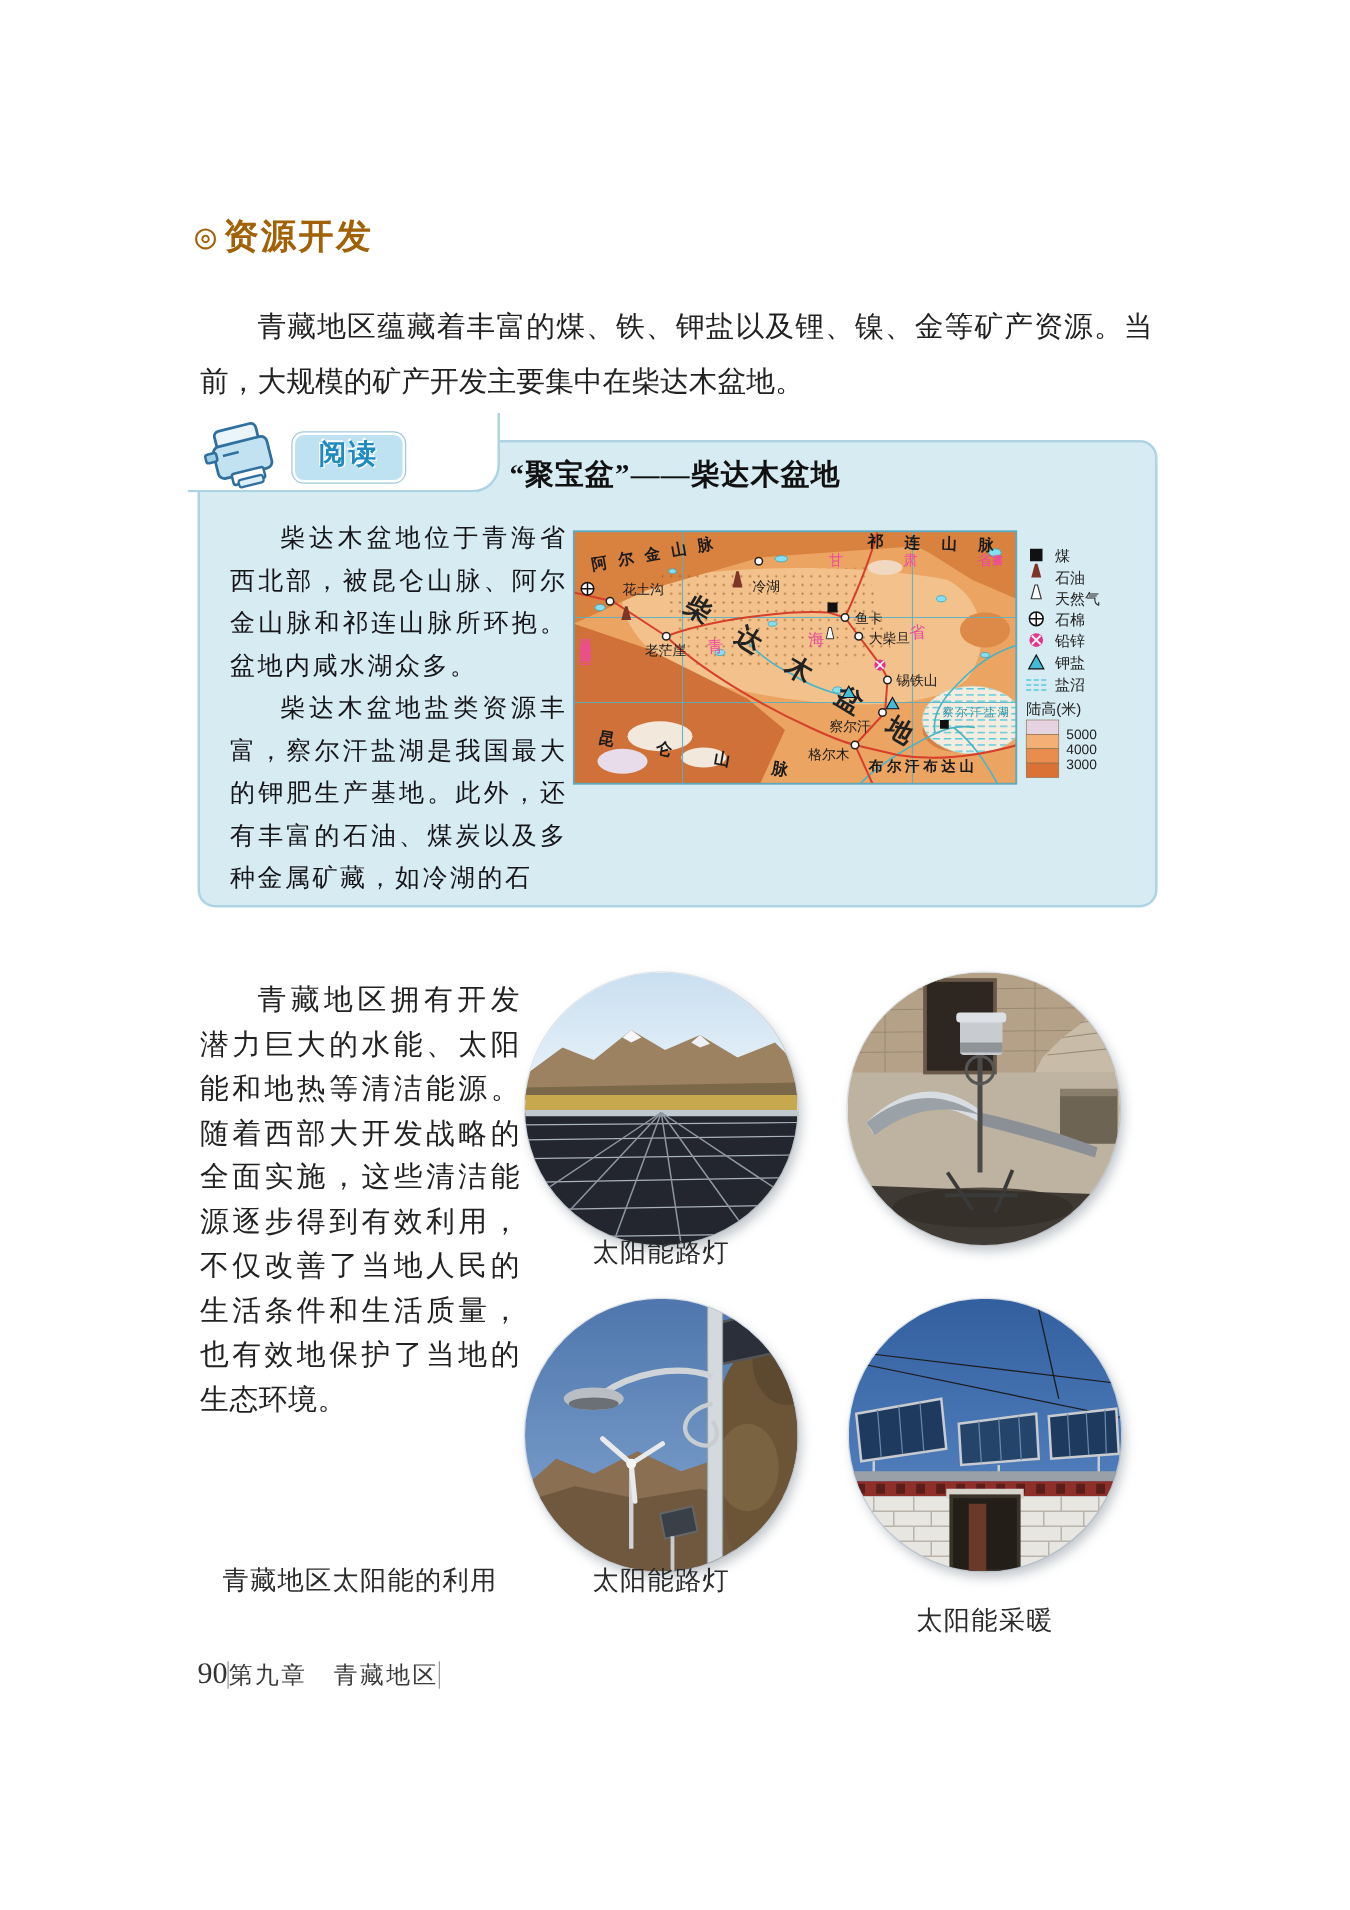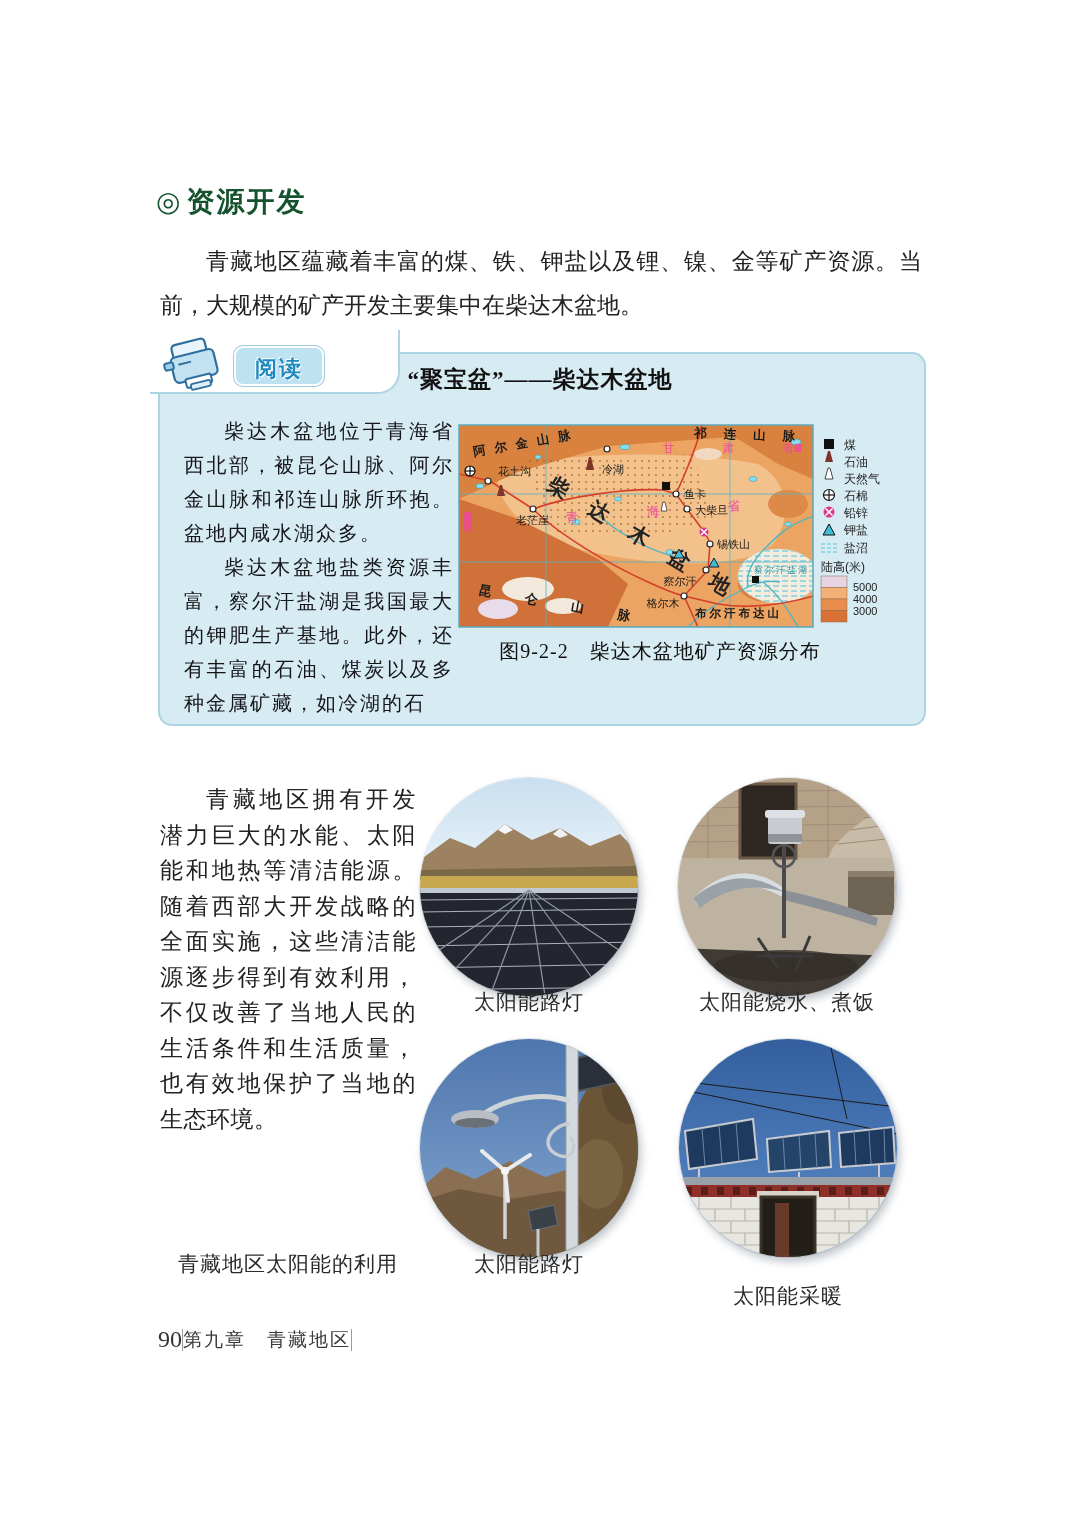--- a/index.html
+++ b/index.html
@@ -1,36 +1,36 @@
 <!DOCTYPE html>
 <html><head>
 <meta charset="utf-8">
 <style>
   html,body{margin:0;padding:0;background:#ffffff;}
   .page{position:relative;width:1080px;height:1528px;margin:0 auto;background:#ffffff;overflow:hidden;
         font-family:"Liberation Serif","DejaVu Serif",serif;color:#222;}
   .abs{position:absolute;}
 
   
-  .section-heading{left:156px;top:183px;font-family:Liberation Serif, serif;
-    font-weight:bold;font-size:28px;color:#14532d;letter-spacing:2px;}
+  .section-heading{left:156px;top:170px;font-family:Liberation Mono, monospace;
+    font-weight:bold;font-size:28px;color:#a16207;letter-spacing:2px;}
   .section-heading .marker{margin-right:4px;font-weight:normal;}
 
   
   .intro-para{left:160px;top:240px;width:762px;font-size:23px;line-height:44px;text-align:justify;text-indent:2em;}
   .energy-para{left:160px;top:782px;width:256px;font-size:23px;line-height:35.5px;text-align:justify;text-indent:2em;letter-spacing:0.5px;}
 
   
   .reading-box{left:158px;top:352px;width:764px;height:370px;background:#d7ebf2;
     border:2px solid #aed3e2;border-radius:14px;}
   .tab-notch{left:150px;top:330px;width:248px;height:62px;background:#ffffff;
     border-right:2px solid #aed3e2;border-bottom:2px solid #aed3e2;border-bottom-right-radius:22px;}
   .reading-icon{left:162px;top:332px;width:72px;height:66px;}
   .reading-badge{left:234px;top:346px;width:86px;height:36px;background:#bfe2f2;border:2px solid #ffffff;
-    border-radius:9px;box-shadow:0 0 0 1px #9fc9dc;display:flex;align-items:flex-end;justify-content:center;
+    border-radius:9px;box-shadow:0 0 0 1px #9fc9dc;display:flex;align-items:flex-start;justify-content:center;
     font-family:"Liberation Sans","DejaVu Sans",sans-serif;font-weight:bold;font-size:22px;color:#1f8ac0;
     text-shadow:1px 1px 0 #fff,-1px -1px 0 #fff;letter-spacing:2px;}
   .box-title{left:158px;top:364px;width:764px;text-align:center;font-weight:bold;font-size:23px;color:#111;letter-spacing:1px;}
   .col-text{left:184px;top:414px;width:270px;font-size:20px;line-height:34px;color:#15151a;
     text-align:justify;letter-spacing:2px;}
   .col-text p{margin:0;text-indent:2em;}
   .bottom-line{left:184px;top:674px;width:716px;font-size:20px;color:#15151a;letter-spacing:1.5px;}
   .figure-caption{left:460px;top:638px;width:400px;text-align:center;font-size:20px;color:#111;letter-spacing:1px;}
   .map-svg{left:458px;top:424px;width:462px;height:206px;}
 
@@ -249,21 +249,20 @@
         <rect x="363" y="163.5" width="26" height="11.5" fill="#f2b077" stroke="#8a6a4a" stroke-width="0.5"></rect>
         <rect x="363" y="175" width="26" height="11.5" fill="#e88d4d" stroke="#8a6a4a" stroke-width="0.5"></rect>
         <rect x="363" y="186.5" width="26" height="11.5" fill="#da7135" stroke="#8a6a4a" stroke-width="0.5"></rect>
       </g>
       <text x="395" y="167" font-size="11">5000</text>
       <text x="395" y="179" font-size="11">4000</text>
       <text x="395" y="191" font-size="11">3000</text>
     </g>
   </svg>
 
-  <div class="abs figure-caption">图9-2-2　柴达木盆地矿产资源分布</div>
 
   <div class="abs energy-para">青藏地区拥有开发潜力巨大的水能、太阳能和地热等清洁能源。随着西部大开发战略的全面实施，这些清洁能源逐步得到有效利用，不仅改善了当地人民的生活条件和生活质量，也有效地保护了当地的生态环境。</div>
 
   <div class="abs photo-circle photo-1">
     <svg viewBox="0 0 218 218" width="218" height="218">
       <defs>
           <linearGradient id="sky1" x1="0" y1="0" x2="0" y2="1">
         <stop offset="0" stop-color="#c9dff0"></stop>
             <stop offset="1" stop-color="#eef6fb"></stop>
           </linearGradient>
@@ -451,21 +450,20 @@
           <line x1="56" y1="206" x2="56" y2="218"></line>
           <line x1="172" y1="206" x2="172" y2="218"></line>
       </g>
       <rect x="78" y="152" width="62" height="8" fill="#d8d4cc"></rect>
       <rect x="82" y="158" width="54" height="60" fill="#241e18" stroke="#3a332a" stroke-width="3"></rect>
       <rect x="96" y="164" width="14" height="54" fill="#7a4030" opacity="0.8"></rect>
     </svg>
   </div>
 
   <div class="abs photo-caption cap-1">太阳能路灯</div>
-  <div class="abs photo-caption cap-2">太阳能烧水、煮饭</div>
   <div class="abs photo-caption cap-3">太阳能路灯</div>
   <div class="abs photo-caption cap-4">太阳能采暖</div>
   <div class="abs group-caption">青藏地区太阳能的利用</div>
 
   <div class="abs footer">
     <span class="pagenum">90</span>
     <span class="bar"></span>
     <span class="chapter">第九章　青藏地区</span>
     <span class="bar"></span>
   </div>

